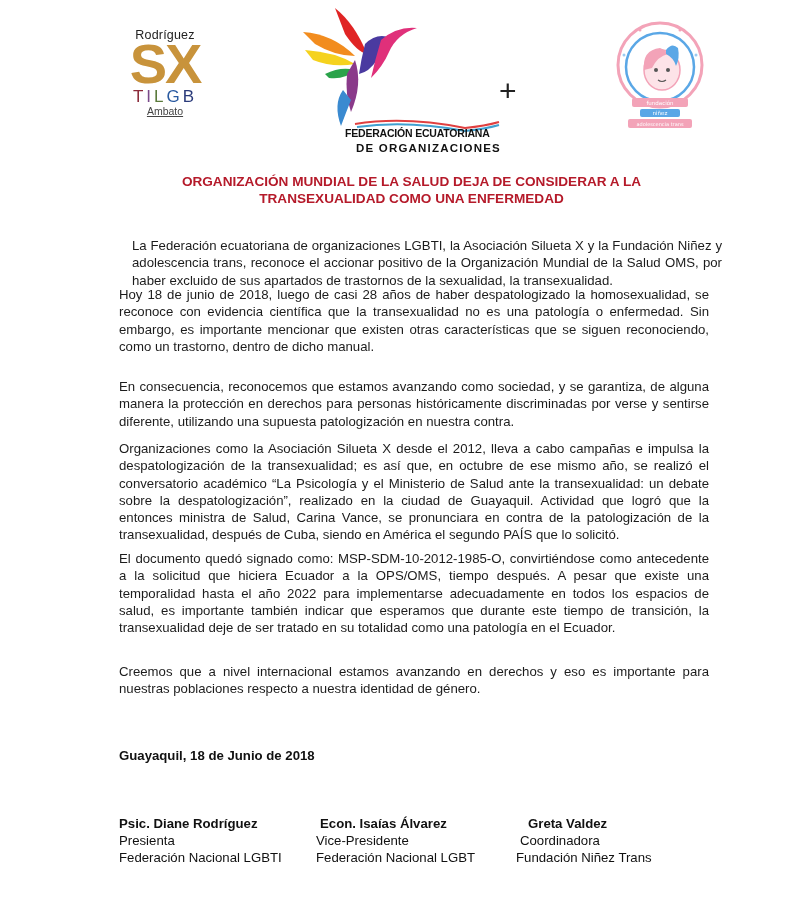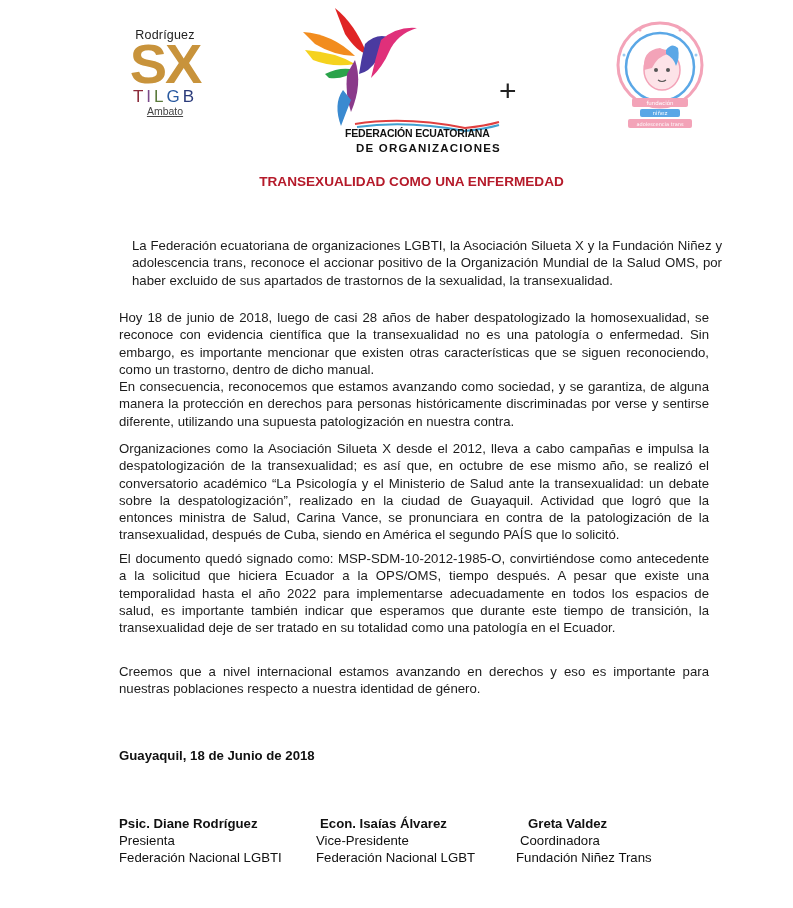--- a/index.html
+++ b/index.html
@@ -27,21 +27,21 @@
   #logo-lgbti svg { position: absolute; left: 0; top: 0; }
 
   #logo-ninez { left: 610px; top: 20px; width: 100px; height: 110px; }
 
   #title { position: absolute; left: 110px; top: 173px; width: 603px; text-align: center;
            color: #b51a2a; font-weight: bold; font-size: 13.6px; line-height: 17px; }
 
   .para { position: absolute; left: 119px; width: 590px; font-size: 13.2px; line-height: 17.3px;
           text-align: justify; color: #1c1c1c; }
   #p1 { top: 224px; }
-  #p2 { top: 309px; }
+  #p2 { top: 286px; }
   #p3 { top: 378px; }
   #p4 { top: 440px; }
   #p5 { top: 550px; }
   #p6 { top: 663px; }
 
   #place-date { position: absolute; left: 119px; top: 748px; font-size: 13.2px; font-weight: bold; color: #111; }
 
   .sig { position: absolute; top: 795px; font-size: 13.2px; line-height: 17px; color: #111; }
   .sig .name { font-weight: bold; margin-top: 20px; }
   #sig-1 { left: 119px; }
@@ -103,20 +103,21 @@
     <rect x="22" y="78" width="56" height="9" rx="2" fill="#f3a3b8"></rect>
     <rect x="30" y="89" width="40" height="8" rx="2" fill="#5aa7e6"></rect>
     <rect x="18" y="99" width="64" height="9" rx="2" fill="#f3a3b8"></rect>
     <text x="50" y="85" font-size="5.5" fill="#ffffff" text-anchor="middle" font-family="DejaVu Sans, sans-serif">fundación</text>
     <text x="50" y="95" font-size="5.5" fill="#ffffff" text-anchor="middle" font-family="DejaVu Sans, sans-serif">niñez</text>
     <text x="50" y="106" font-size="5" fill="#ffffff" text-anchor="middle" font-family="DejaVu Sans, sans-serif">adolescencia trans</text>
   </svg>
 </div>
 
 <div id="title">
+  <div>ORGANIZACIÓN MUNDIAL DE LA SALUD DEJA DE CONSIDERAR A LA</div>
   <div>TRANSEXUALIDAD COMO UNA ENFERMEDAD</div>
 </div>
 
 <p class="para" id="p1" style="margin:13px">La Federación ecuatoriana de organizaciones LGBTI, la Asociación Silueta X y la Fundación Niñez y adolescencia trans, reconoce el accionar positivo de la Organización Mundial de la Salud OMS, por haber excluido de sus apartados de trastornos de la sexualidad, la transexualidad.</p>
 <p class="para" id="p2" style="margin:0">Hoy 18 de junio de 2018, luego de casi 28 años de haber despatologizado la homosexualidad, se reconoce con evidencia científica que la transexualidad no es una patología o enfermedad. Sin embargo, es importante mencionar que existen otras características que se siguen reconociendo, como un trastorno, dentro de dicho manual.</p>
 <p class="para" id="p3" style="margin:0">En consecuencia, reconocemos que estamos avanzando como sociedad, y se garantiza, de alguna manera la protección en derechos para personas históricamente discriminadas por verse y sentirse diferente, utilizando una supuesta patologización en nuestra contra.</p>
 <p class="para" id="p4" style="margin:0">Organizaciones como la Asociación Silueta X desde el 2012, lleva a cabo campañas e impulsa la despatologización de la transexualidad; es así que, en octubre de ese mismo año, se realizó el conversatorio académico “La Psicología y el Ministerio de Salud ante la transexualidad: un debate sobre la despatologización”, realizado en la ciudad de Guayaquil. Actividad que logró que la entonces ministra de Salud, Carina Vance, se pronunciara en contra de la patologización de la transexualidad, después de Cuba, siendo en América el segundo PAÍS que lo solicitó.</p>
 <p class="para" id="p5" style="margin:0">El documento quedó signado como: MSP-SDM-10-2012-1985-O, convirtiéndose como antecedente a la solicitud que hiciera Ecuador a la OPS/OMS, tiempo después. A pesar que existe una temporalidad hasta el año 2022 para implementarse adecuadamente en todos los espacios de salud, es importante también indicar que esperamos que durante este tiempo de transición, la transexualidad deje de ser tratado en su totalidad como una patología en el Ecuador.</p>
 <p class="para" id="p6" style="margin:0">Creemos que a nivel internacional estamos avanzando en derechos y eso es importante para nuestras poblaciones respecto a nuestra identidad de género.</p>
 

